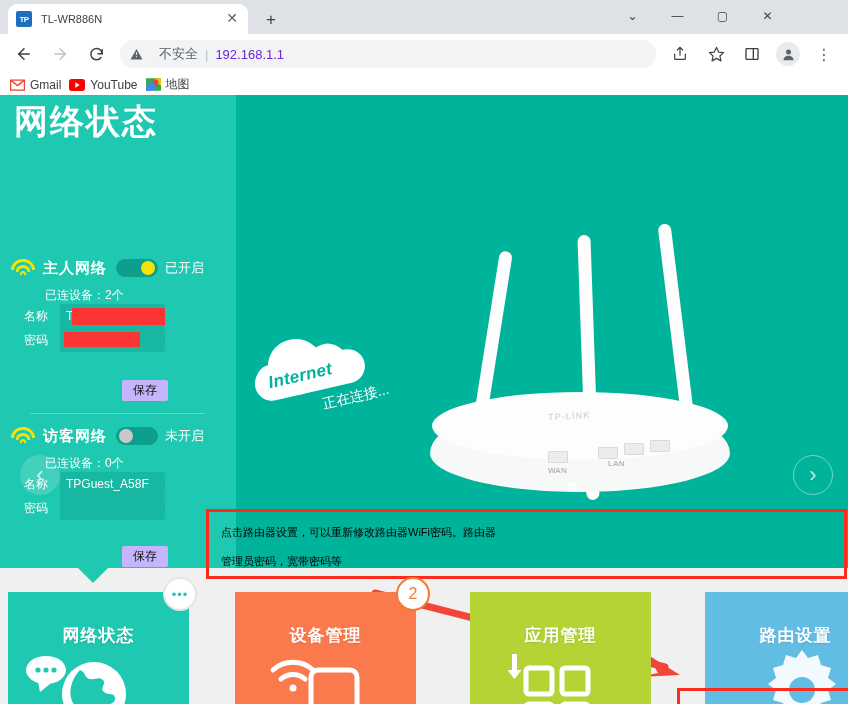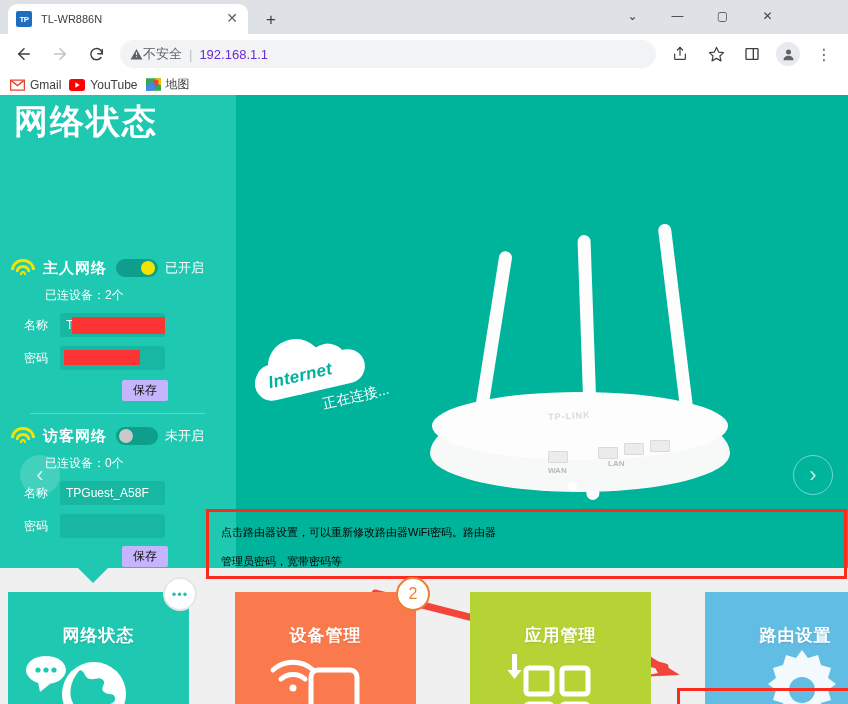--- a/index.html
+++ b/index.html
@@ -54,21 +54,21 @@
     width: 30px; height: 30px; margin: 0 3px;
     display: flex; align-items: center; justify-content: center;
     color: #5f6368; border-radius: 50%; flex: 0 0 auto;
   }
   .omnibox {
     flex: 1; height: 28px; margin: 0 6px;
     background: #f1f3f4; border-radius: 14px;
     display: flex; align-items: center; padding: 0 10px;
     font-size: 13px; color: #202124;
   }
-  .omni-warn { color: #5f6368; display: flex; align-items: center; gap: 0; }
+  .omni-warn { color: #5f6368; display: flex; align-items: center; gap: 16px; }
   .omni-sep { color: #bdc1c6; margin: 0 7px; }
   .omni-url { color: #6d28d9; flex: 1; }
   .avatar {
     width: 24px; height: 24px; border-radius: 50%; background: #e8eaed;
     display: flex; align-items: center; justify-content: center;
   }
 
   .bookmarks { height: 21px; background: #ffffff; display: flex; align-items: center; padding: 0 10px; }
   .bm { display: flex; align-items: center; gap: 5px; margin-right: 8px; font-size: 12px; color: #3c4043; }
 
@@ -98,21 +98,21 @@
   .toggle {
     width: 42px; height: 18px; border-radius: 9px; background: #0d9e8c;
     margin-left: 9px; position: relative; flex: 0 0 42px;
   }
   .toggle .knob { position: absolute; top: 2px; width: 14px; height: 14px; border-radius: 50%; }
   .toggle.on .knob { right: 3px; background: #f5e400; }
   .toggle.off .knob { left: 3px; background: #c9c9c9; }
   .net-state { font-size: 13px; color: #ffffff; margin-left: 7px; }
   .dev-count { font-size: 12px; color: #ffffff; padding-left: 45px; margin-top: 9px; }
 
-  .field-row { display: flex; align-items: center; padding-left: 24px; margin-top: 9px; }
+  .field-row { display: flex; align-items: center; padding-left: 24px; }
   .field-label { font-size: 12px; color: #ffffff; width: 36px; flex: 0 0 36px; }
   .field-box {
     height: 24px; width: 105px; background: #18b7a1; border-radius: 3px;
     position: relative; display: flex; align-items: center;
     font-size: 12px; color: #ffffff; padding: 0 6px; overflow: hidden;
   }
   .redact { position: absolute; background: #fc3434; }
   .save-btn {
     position: absolute; width: 46px; height: 21px; background: #c4b5fd;
     color: #111; font-size: 12px; line-height: 21px; text-align: center;

